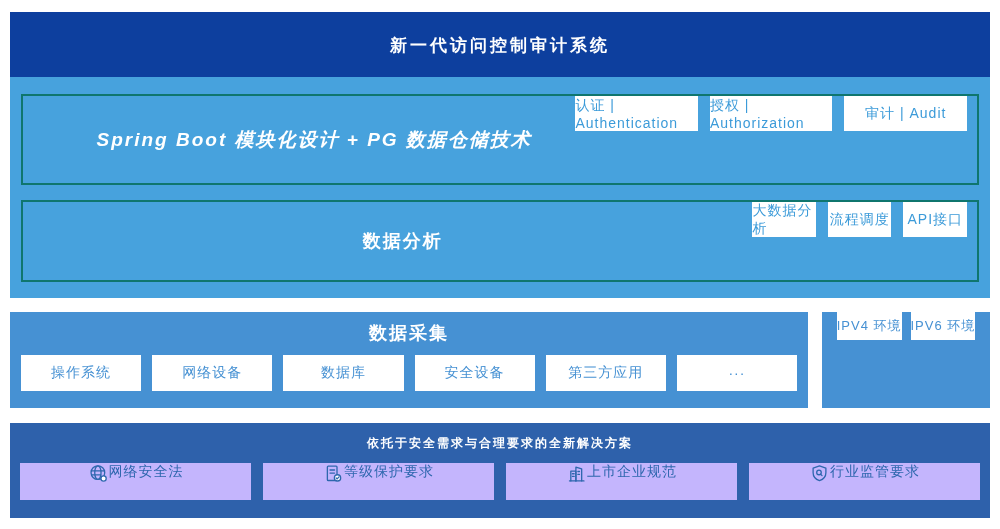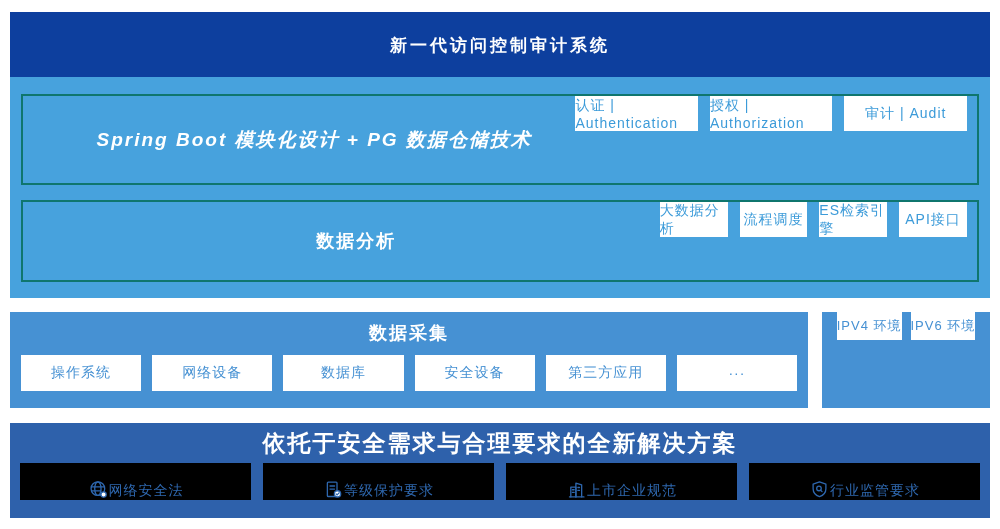--- a/index.html
+++ b/index.html
@@ -29,23 +29,23 @@
   .collect-row .wbox{color:#4691d3;}
 
   
   .env-panel{left:822px;top:312px;width:168px;height:96px;background:#4691d3;
     display:flex;flex-direction:row;justify-content:center;gap:9px;padding:0 14px;}
   .env-box{height:28px;background:#fff;display:flex;align-items:center;justify-content:center;
     color:#4691d3;font-size:13px;letter-spacing:1px;}
 
   
   .solution-panel{left:10px;top:423px;width:980px;height:95px;background:#2e61ab;display:flex;flex-direction:column;}
-  .solution-title{height:40px;display:flex;align-items:center;justify-content:center;color:#fff;font-weight:bold;font-size:23px;letter-spacing:2px;}
+  .solution-title{height:40px;display:flex;align-items:center;justify-content:center;color:#fff;font-weight:bold;font-size:12px;letter-spacing:2px;}
   .solution-row{display:flex;gap:12px;margin:0 10px;height:37px;}
-  .sol-box{flex:1;background:#000000;display:flex;align-items:flex-end;justify-content:center;
+  .sol-box{flex:1;background:#c4b5fd;display:flex;align-items:flex-start;justify-content:center;
     color:#2e67ae;font-size:14px;letter-spacing:1px;}
   .sol-icon{width:21px;height:21px;flex:0 0 auto;}
   .hidden-defs{position:absolute;width:0;height:0;overflow:hidden;}
 </style>
 </head>
 <body>
 
 <svg class="hidden-defs" aria-hidden="true">
   <defs>
     <symbol id="globe-icon" viewBox="0 0 24 24">
@@ -96,21 +96,20 @@
       <div class="wbox">认证 | Authentication</div>
       <div class="wbox">授权 | Authorization</div>
       <div class="wbox">审计 | Audit</div>
     </div>
   </div>
   <div class="inner-box inner-box-b">
     <div class="inner-title title-analysis">数据分析</div>
     <div class="box-row">
       <div class="wbox">大数据分析</div>
       <div class="wbox">流程调度</div>
-      <div class="wbox">ES检索引擎</div>
       <div class="wbox">API接口</div>
     </div>
   </div>
 </div>
 
 <div class="abs collect-panel">
   <div class="collect-title">数据采集</div>
   <div class="collect-row">
     <div class="wbox">操作系统</div>
     <div class="wbox">网络设备</div>

